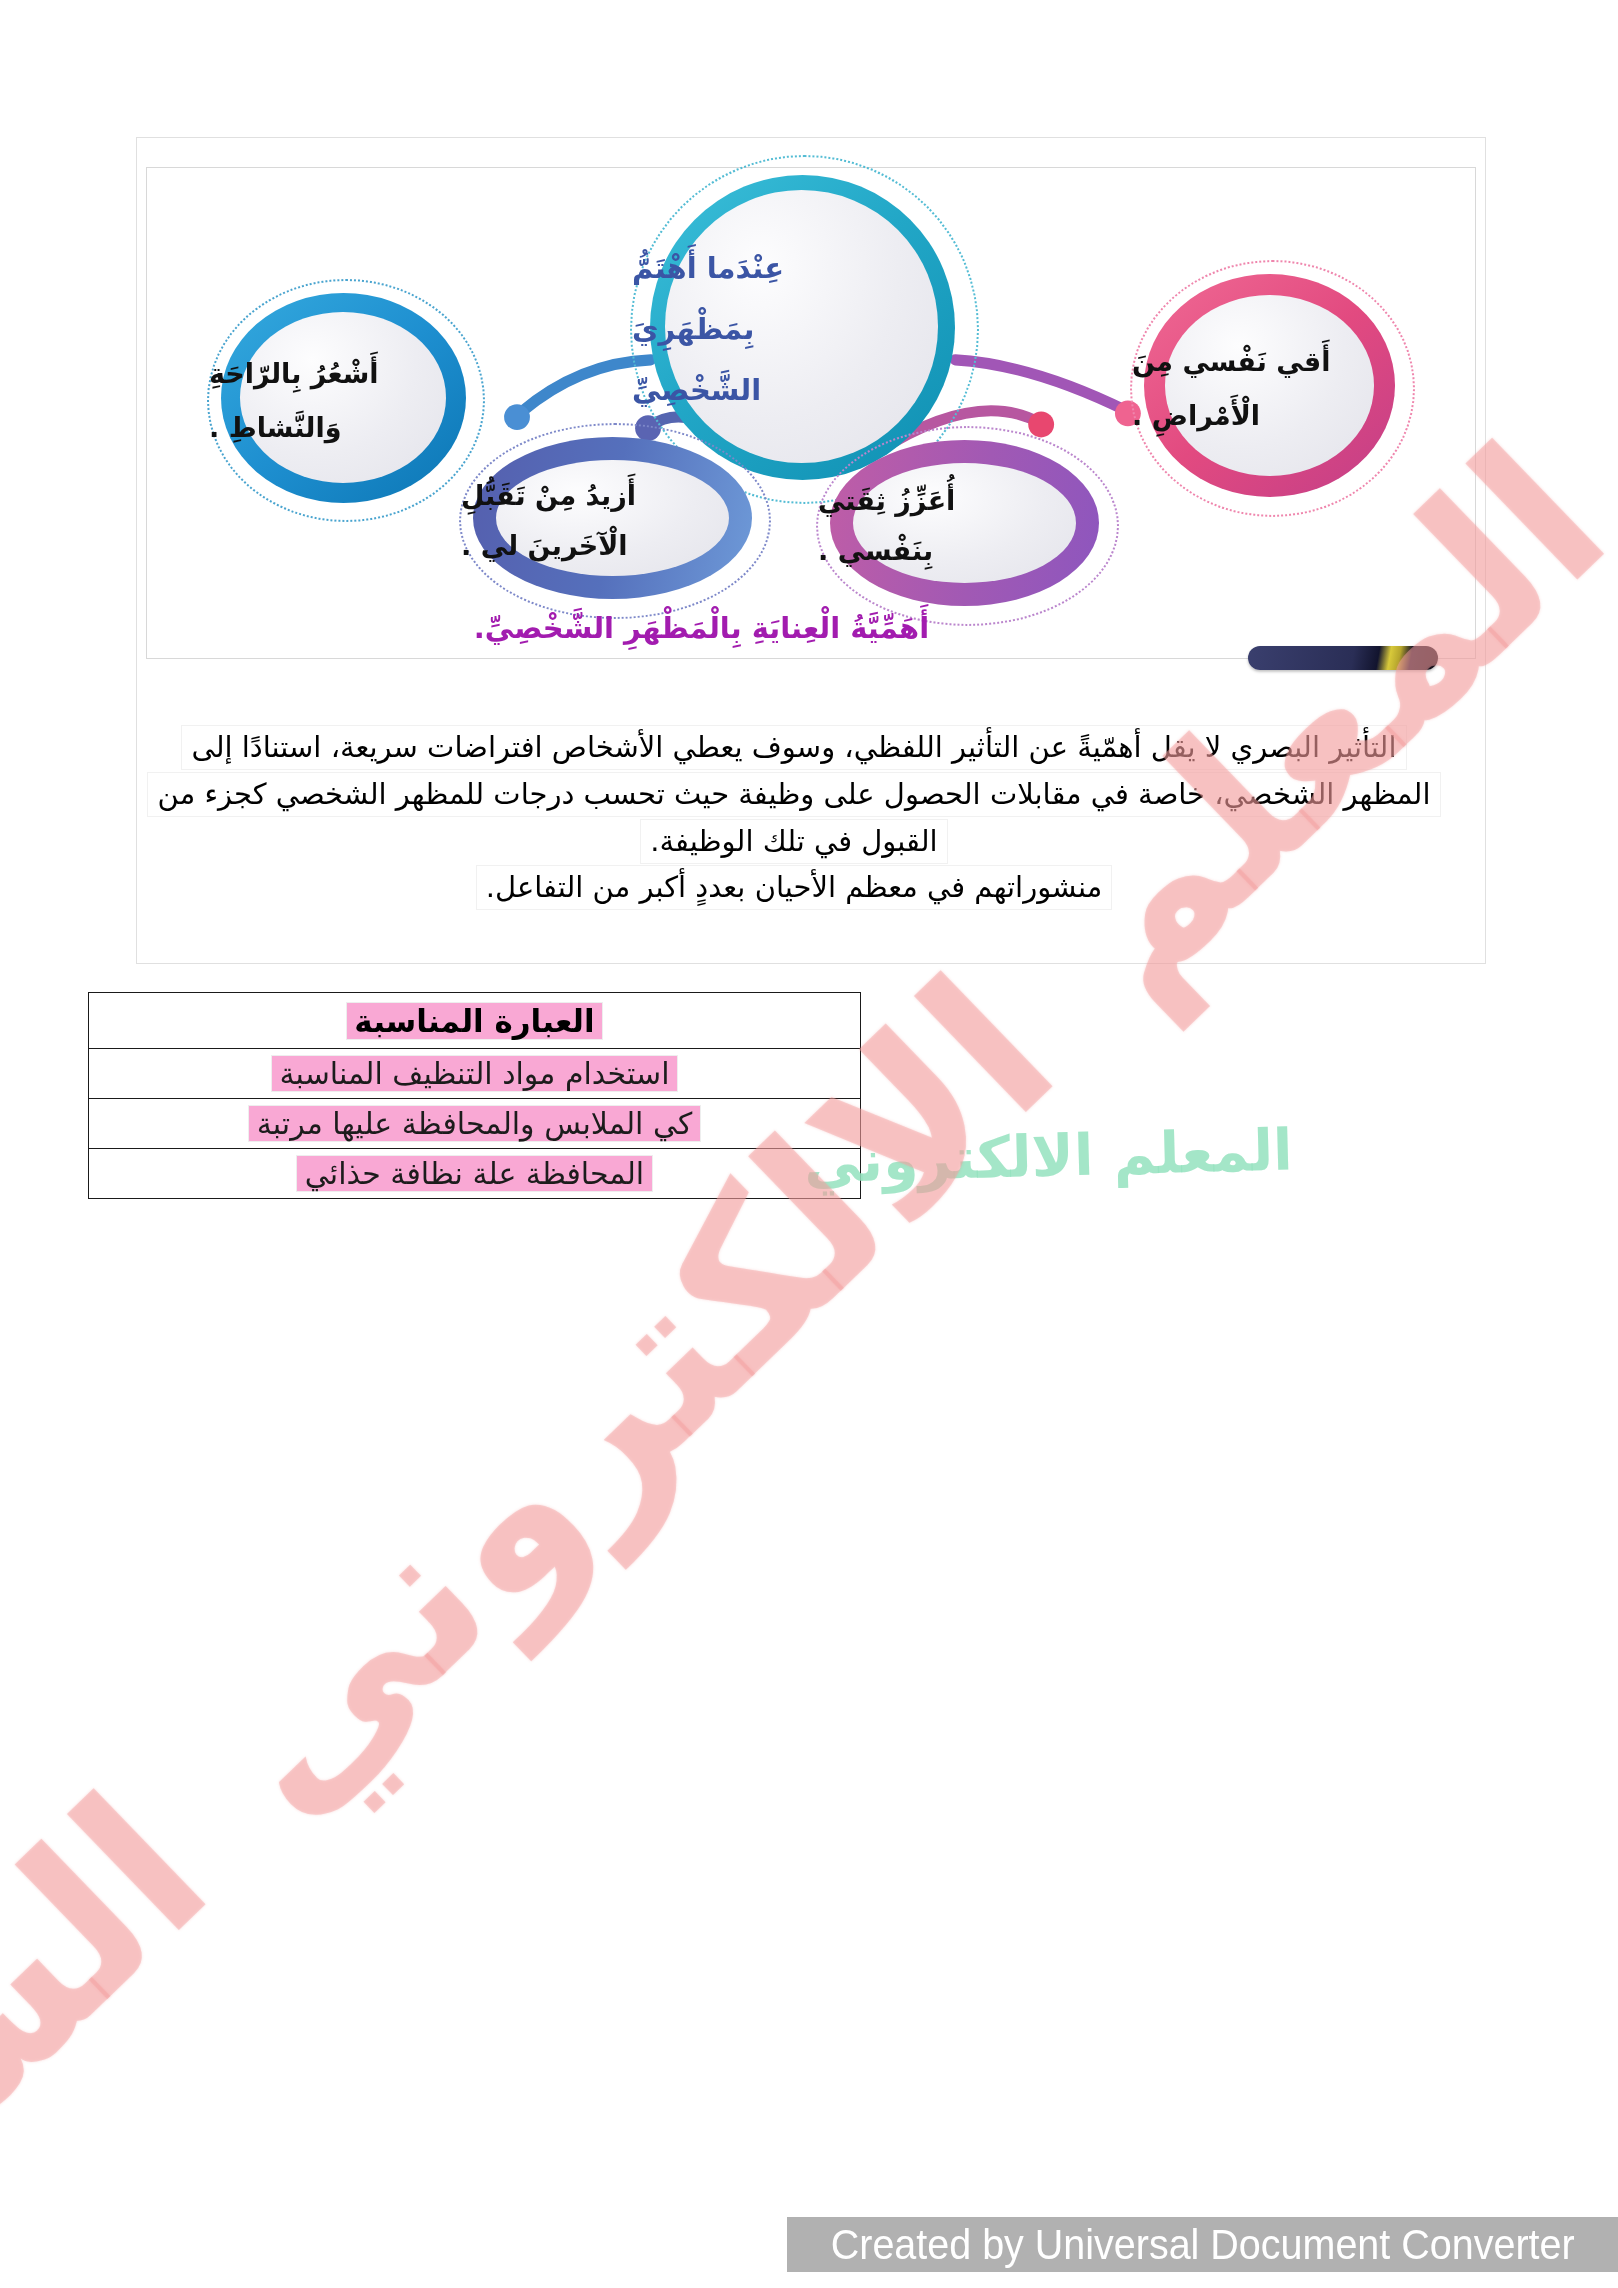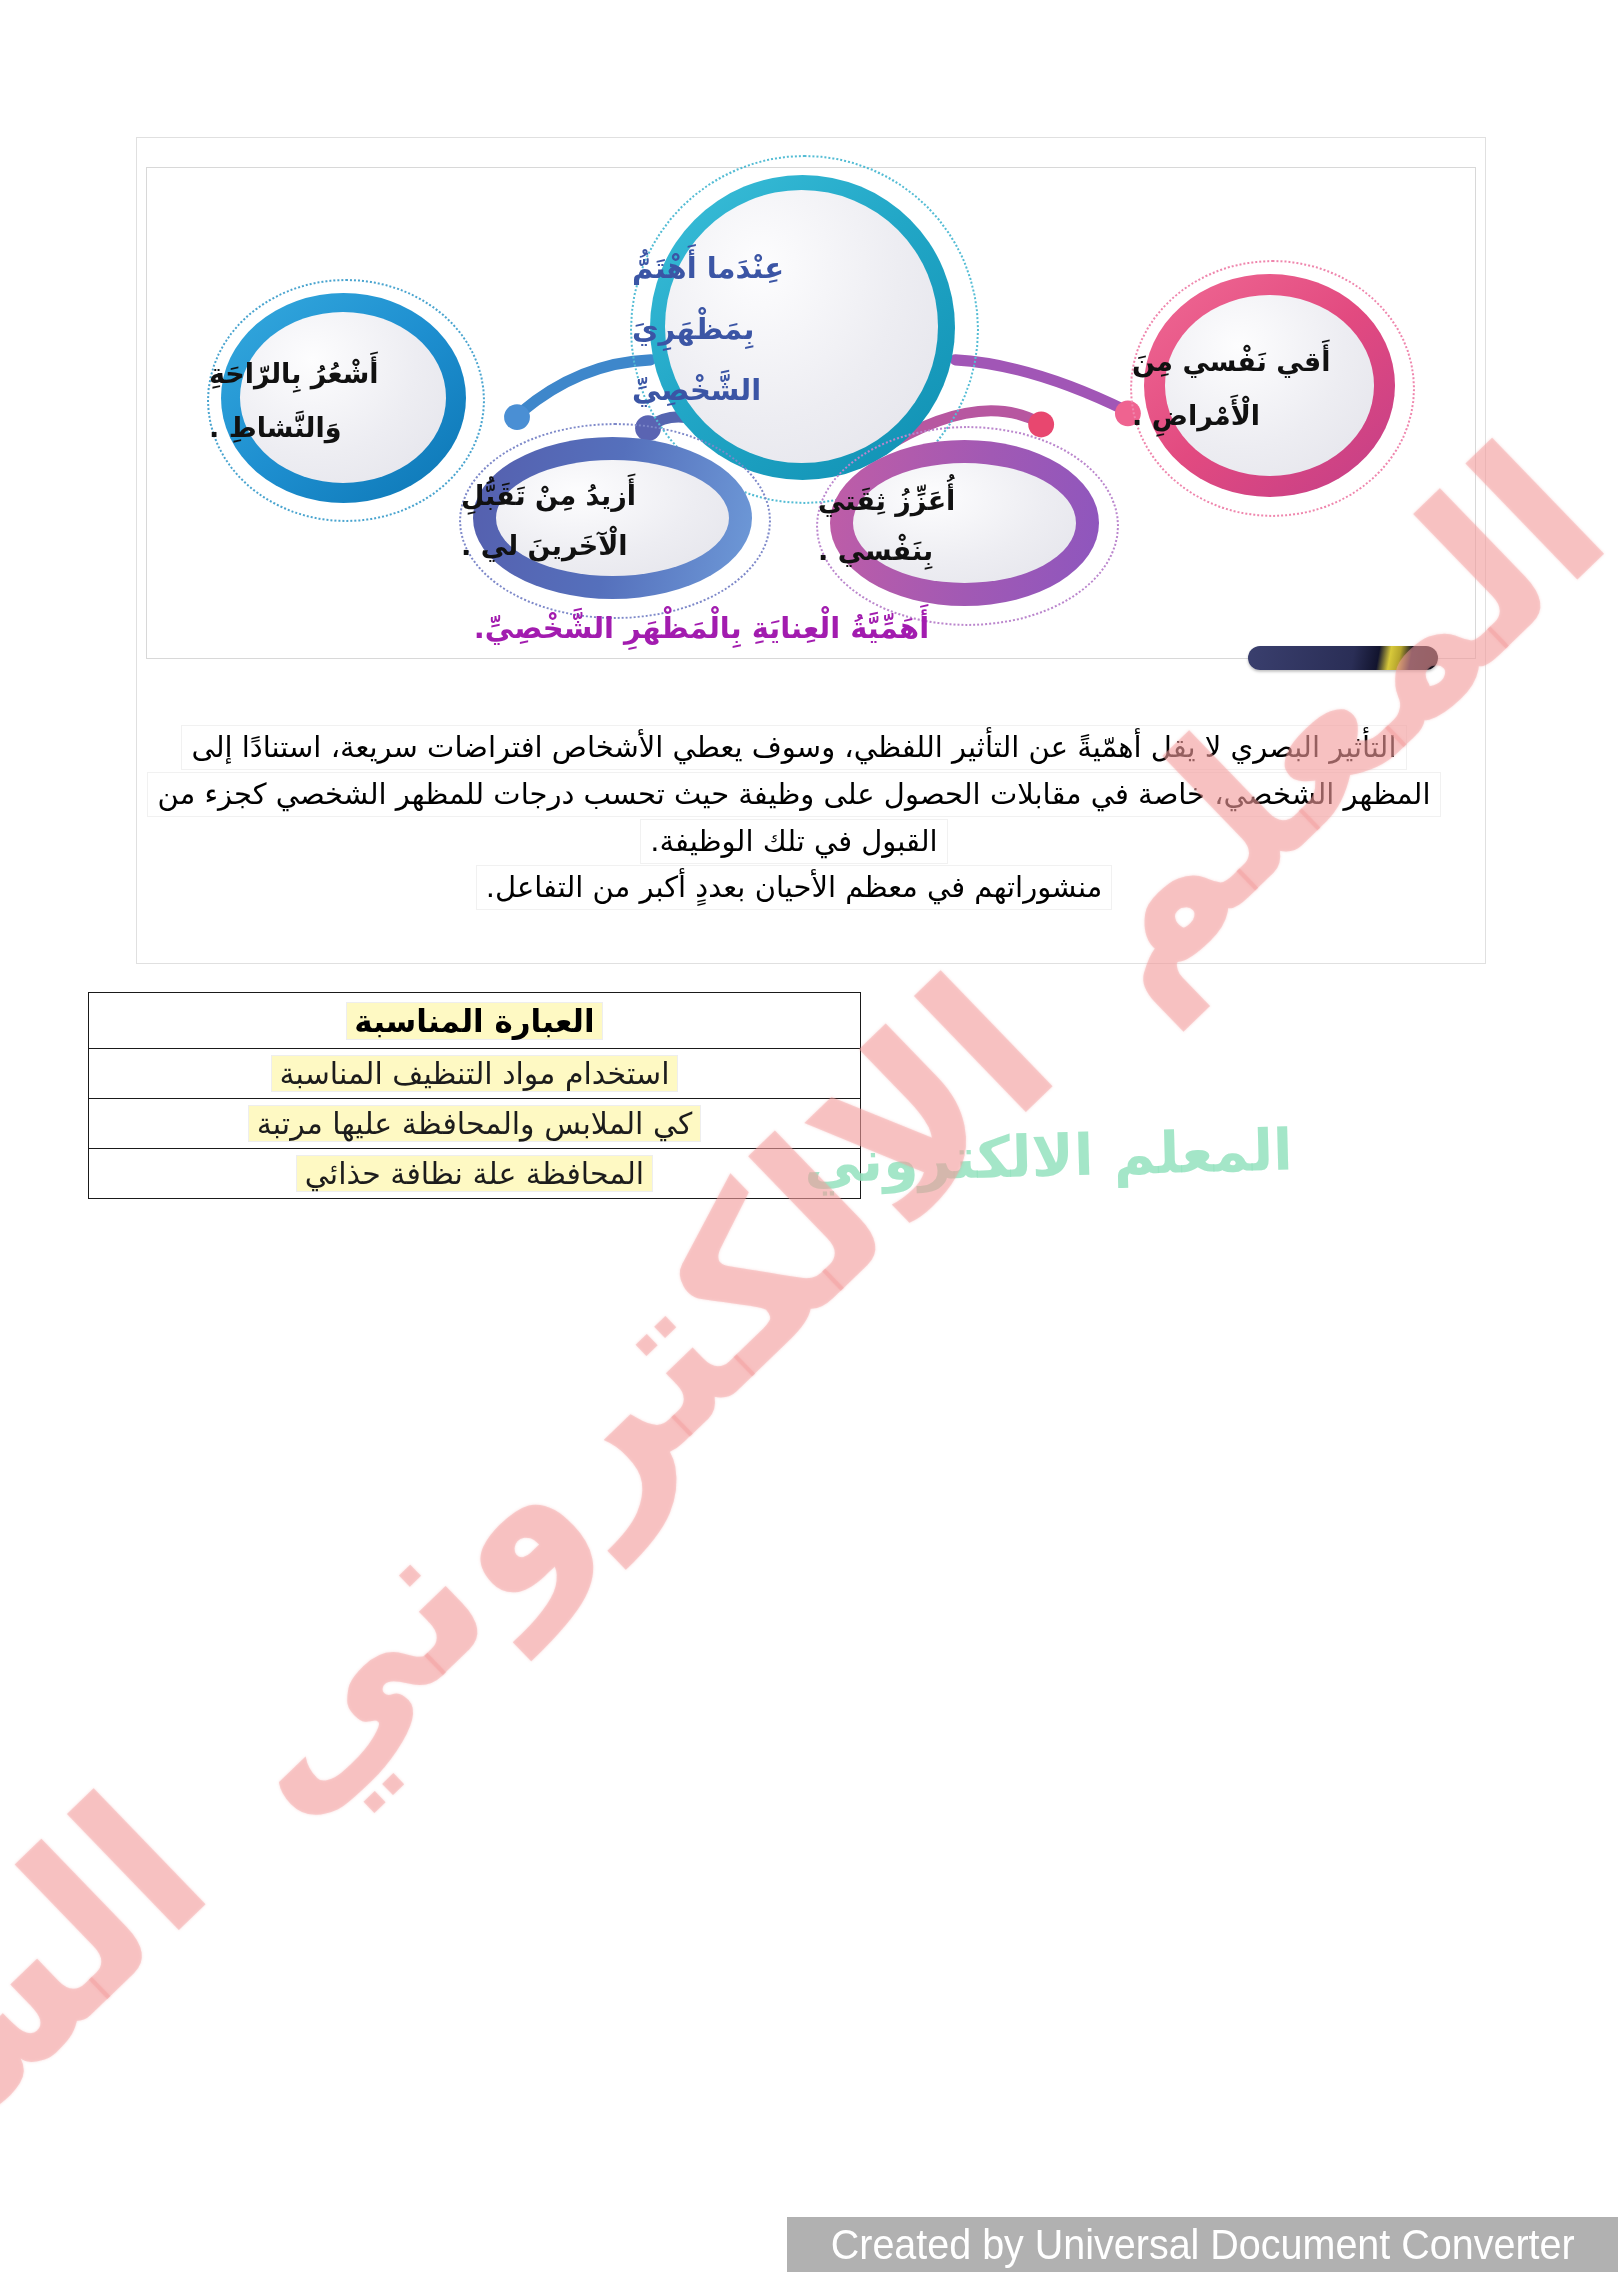--- a/index.html
+++ b/index.html
@@ -67,21 +67,21 @@
   .paragraph{left:88px;top:725px;width:1412px;direction:rtl;text-align:center;z-index:5;}
   .paragraph .pline{display:inline-block;background:#fff;border:0.9px solid #f1f1f1;
       padding:0 9.2px;font-size:29px;line-height:43px;color:#000;margin-bottom:1.8px;}
 
   
   .phrase-table{left:88px;top:992px;width:773px;z-index:5;border-collapse:collapse;
       direction:rtl;background:#fff;}
   .phrase-table td{border:1.8px solid #1a1a1a;text-align:center;vertical-align:middle;}
   .phrase-table .hrow td{height:53px;}
   .phrase-table .drow td{height:47px;}
-  .phrase-table .cellbox{display:inline-block;background:#fef9c3;border:0.9px solid #eeeeee;
+  .phrase-table .cellbox{display:inline-block;background:#f9a8d4;border:0.9px solid #eeeeee;
       padding:0 7.4px;font-size:30px;color:#1c1c1c;}
   .phrase-table .hrow .cellbox{font-weight:bold;font-size:31px;color:#000;}
 
   
   .wm-badge{left:868px;top:1122px;width:425px;height:89px;z-index:8;direction:rtl;
       text-align:center;font-size:57px;font-weight:bold;letter-spacing:1.8px;
       color:var(--watermark_green);transform:rotate(-1.5deg);white-space:nowrap;}
   .wm-diagonal{left:-249px;top:1098px;width:2123px;height:277px;z-index:9;
       direction:rtl;text-align:center;white-space:nowrap;font-size:212px;font-weight:bold;
       color:var(--watermark_pink);transform:rotate(-44deg);word-spacing:26px;

